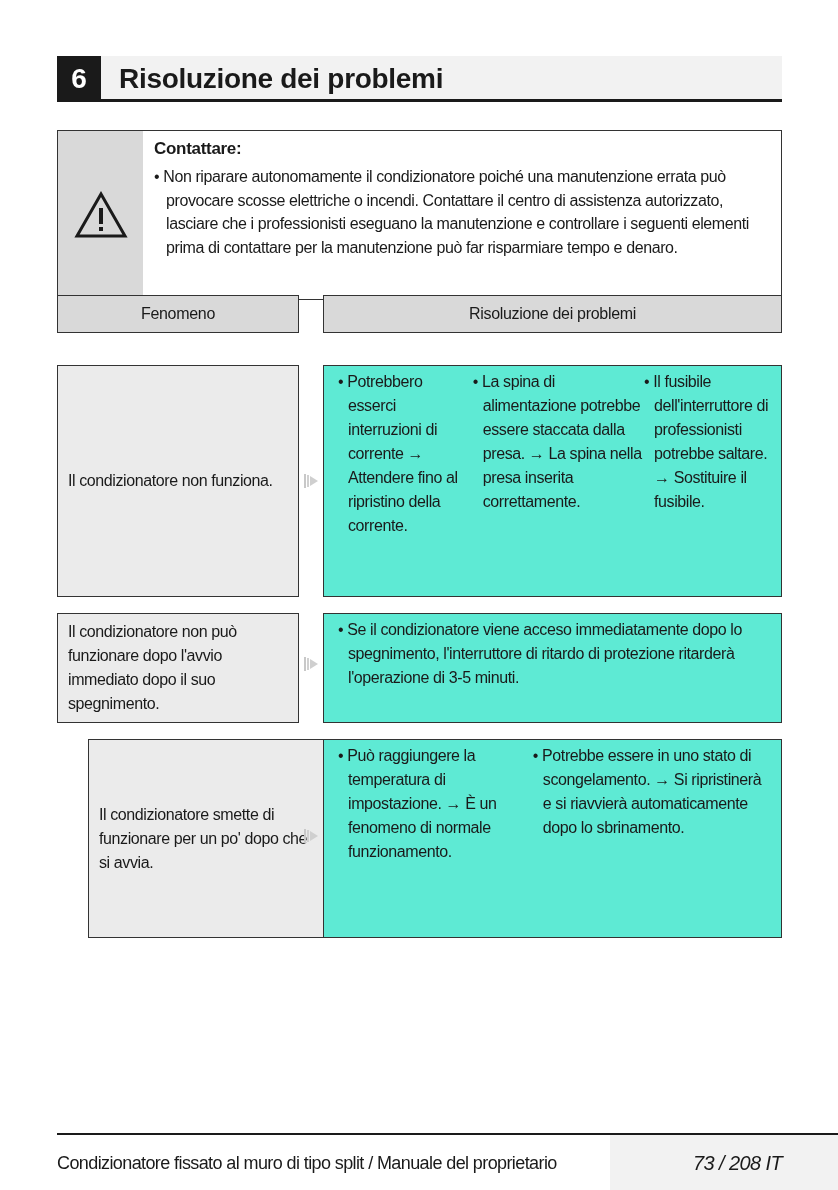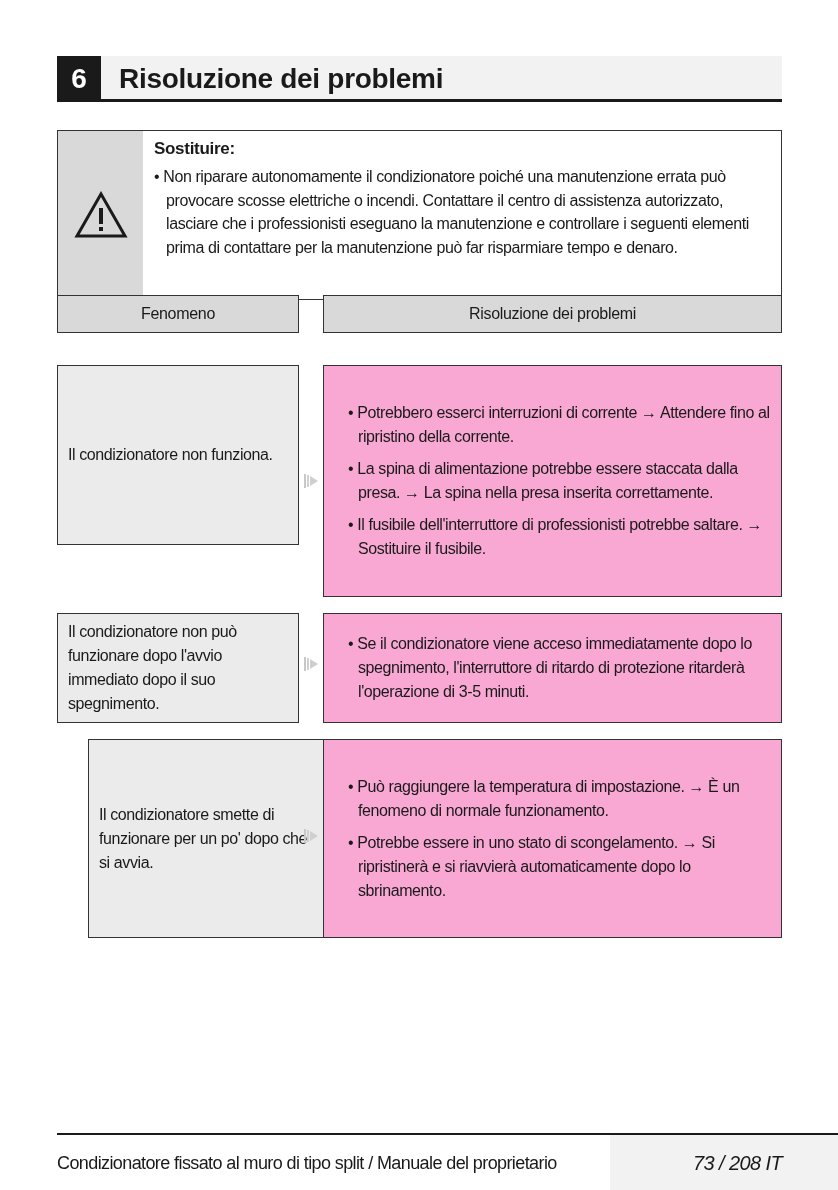--- a/index.html
+++ b/index.html
@@ -14,21 +14,21 @@
   .warning-icon-cell { position: absolute; left: 0; top: 0; width: 85px; height: 100%; background: #d9d9d9; display: flex; align-items: center; justify-content: center; }
   .warning-content { position: absolute; left: 96px; top: 6px; right: 12px; }
   .warning-title { font-size: 17px; font-weight: bold; line-height: 24px; margin-bottom: 4px; letter-spacing: -0.3px; }
   .warning-text { font-size: 16px; line-height: 23.5px; padding-left: 12px; text-indent: -12px; letter-spacing: -0.4px; }
 
   .th { position: absolute; top: 295px; height: 38px; background: #d9d9d9; border: 1px solid #333; font-size: 16px; line-height: 36px; text-align: center; letter-spacing: -0.3px; }
   .th-left { left: 57px; width: 242px; }
   .th-right { left: 323px; width: 459px; }
 
   .phen { position: absolute; left: 57px; width: 242px; background: #ebebeb; border: 1px solid #333; display: flex; align-items: center; padding: 0 10px; font-size: 16px; line-height: 24px; letter-spacing: -0.4px; }
-  .sol { position: absolute; left: 323px; width: 459px; background: #f9a8d4; border: 1px solid #333; display: flex; flex-direction: column; justify-content: center; padding: 0 10px 0 24px; }
+  .sol { position: absolute; left: 323px; width: 459px; background: #5eead4; border: 1px solid #333; display: flex; flex-direction: row; justify-content: center; padding: 0 10px 0 14px; }
   .sol-item { font-size: 16px; line-height: 24px; padding-left: 10px; text-indent: -10px; letter-spacing: -0.4px; margin: 4px 0; }
   .arrow { position: absolute; left: 304px; width: 14px; height: 14px; }
 
   .footer-line { position: absolute; left: 57px; top: 1133px; width: 781px; height: 2px; background: #1a1a1a; }
   .footer-title { position: absolute; left: 57px; top: 1148px; font-size: 18px; line-height: 30px; letter-spacing: -0.6px; }
   .footer-page-box { position: absolute; left: 610px; top: 1135px; width: 228px; height: 55px; background: #f2f2f2; }
   .footer-page { position: absolute; left: 0; right: 56px; top: 13px; text-align: right; font-size: 20px; line-height: 30px; letter-spacing: -0.6px; font-style: italic; }
 </style>
 </head>
 <body>
@@ -40,29 +40,29 @@
 
 <div class="warning-box">
   <div class="warning-icon-cell">
     <svg width="54" height="48" viewBox="0 0 54 48">
       <path d="M27 3 L51 45 L3 45 Z" fill="none" stroke="#1a1a1a" stroke-width="3" stroke-linejoin="miter"></path>
       <rect x="25" y="17" width="4" height="16" fill="#1a1a1a"></rect>
       <rect x="25" y="36" width="4" height="4" fill="#1a1a1a"></rect>
     </svg>
   </div>
   <div class="warning-content">
-    <div class="warning-title">Sostituire:</div>
+    <div class="warning-title">Contattare:</div>
     <div class="warning-text">• Non riparare autonomamente il condizionatore poiché una manutenzione errata può provocare scosse elettriche o incendi. Contattare il centro di assistenza autorizzato, lasciare che i professionisti eseguano la manutenzione e controllare i seguenti elementi prima di contattare per la manutenzione può far risparmiare tempo e denaro.</div>
   </div>
 </div>
 
 <div class="th th-left">Fenomeno</div>
 <div class="th th-right">Risoluzione dei problemi</div>
 
-<div class="phen" style="top:365px;height:180px;">
+<div class="phen" style="top:365px;height:232px;">
   <span>Il condizionatore non funziona.</span>
 </div>
 <svg class="arrow" style="top:474px;" viewBox="0 0 14 14">
   <rect x="0" y="0" width="2" height="14" fill="#c8c8c8"></rect>
   <rect x="3" y="1" width="2" height="12" fill="#d0d0d0"></rect>
   <path d="M6 2 L14 7 L6 12 Z" fill="#cfcfcf"></path>
 </svg>
 <div class="sol" style="top:365px;height:232px;">
   <div class="sol-item">• Potrebbero esserci interruzioni di corrente → Attendere fino al ripristino della corrente.</div>
   <div class="sol-item">• La spina di alimentazione potrebbe essere staccata dalla presa. → La spina nella presa inserita correttamente.</div>

